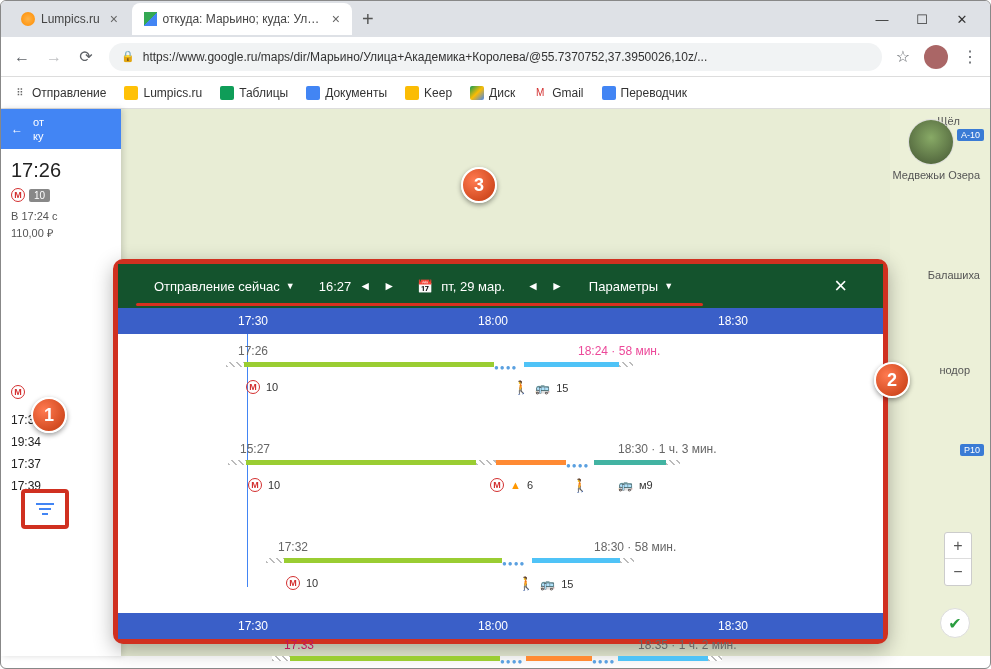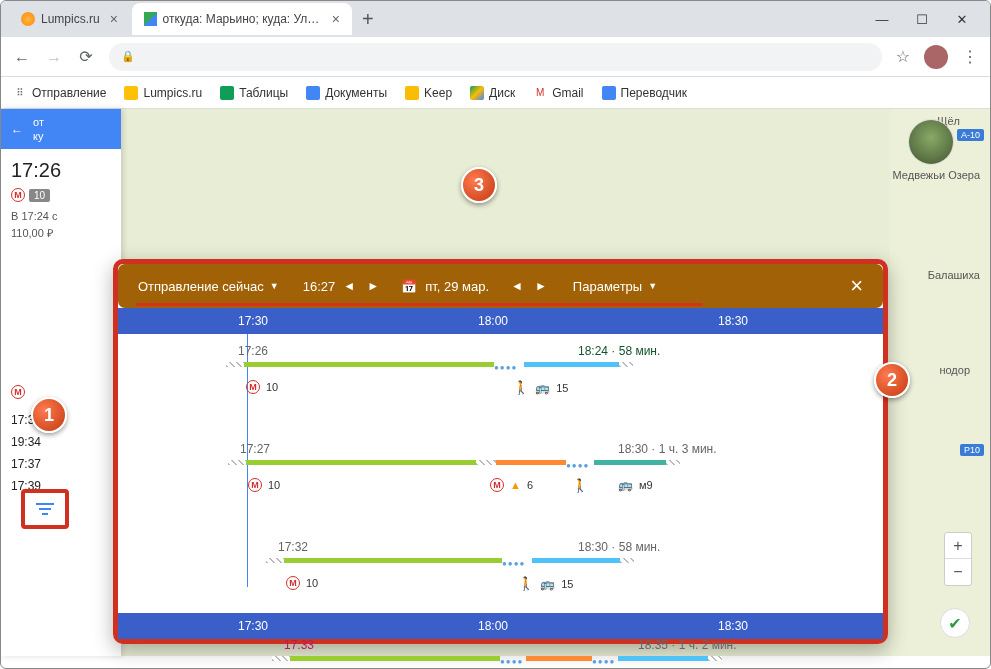--- a/index.html
+++ b/index.html
@@ -21,21 +21,21 @@
 .bkitem { display:flex; align-items:center; gap:5px;}
 .bkico { width:14px; height:14px; display:inline-flex; align-items:center; justify-content:center; border-radius:2px; font-size:10px;}
 .content { position:relative; height: calc(100% - 120px); background:#e8edd5;}
 .sidepanel { position:absolute; left:0; top:0; width:120px; height:100%; background:#fff; box-shadow: 2px 0 6px rgba(0,0,0,0.15);}
 .sideheader { background:#4285f4; height:40px; display:flex; align-items:center; padding:0 10px; color:#fff; font-size:12px;}
 .st-time { padding:10px; }
 .st-time .big { font-size:20px; font-weight:500; color:#222;}
 .st-small { font-size:11px; color:#555; line-height:1.5;}
 .filterbtn { position:absolute; left:20px; top:380px; width:48px; height:40px; background:#fff; border-radius:4px; border:4px solid #d03020; display:flex; align-items:center; justify-content:center;}
 .overlay { position:absolute; left:112px; right:102px; top:150px; bottom:12px; background:#fff; border:5px solid #d03020; border-radius:10px; box-shadow:0 6px 20px rgba(0,0,0,0.3);}
-.ovheader { background:#a16207; height:44px; display:flex; align-items:center; padding:0 20px; color:#fff; font-size:13px;border-radius:7px;}
+.ovheader { background:#14532d; height:44px; display:flex; align-items:center; padding:0 36px; color:#fff; font-size:13px;}
 .ovheader .drop { display:flex; align-items:center; gap:6px; margin-right:24px;}
 .ovheader .drop .tri { font-size:9px;}
 .arrows { display:flex; gap:12px; font-size:12px; margin:0 8px;}
 .closebtn { margin-left:auto; font-size:22px; font-weight:300;}
 .axis { background:#3a5fc8; height:26px; display:flex; align-items:center; color:#fff; font-size:12px;}
 .axis span { position:absolute;}
 .ovbody { position:relative; padding:10px 20px 0 20px; height: calc(100% - 96px);}
 .route { position:relative; height:88px; border-bottom:0; margin-bottom:10px;}
 .segment { position:absolute; top:0; height:5px;}
 .hatch { background: repeating-linear-gradient(45deg,#bbb 0,#bbb 2px,#fff 2px,#fff 5px); height:5px;}
@@ -76,20 +76,21 @@
     <div>✕</div>
   </div>
 </div>
 
 <div class="addrbar">
   <span class="navicon">←</span>
   <span class="navicon" style="opacity:.4">→</span>
   <span class="navicon">⟳</span>
   <div class="addrfield">
     <span class="lock">🔒</span>
+    <span style="white-space:nowrap;overflow:hidden;text-overflow:ellipsis">https://www.google.ru/maps/dir/Марьино/Улица+Академика+Королева/@55.7370752,37.3950026,10z/...</span>
   </div>
   <div class="addrright">
     <span style="color:#5f6368">☆</span>
     <span class="avatar-ico"></span>
     <span style="color:#5f6368">⋮</span>
   </div>
 </div>
 
 <div class="bookmarks">
   <span class="bkitem">
@@ -203,41 +204,41 @@
     <div class="axis" style="position:relative">
       <span style="left:120px">17:30</span>
       <span style="left:360px">18:00</span>
       <span style="left:600px">18:30</span>
     </div>
     <div class="ovbody">
       <div class="vline"></div>
 
       <div class="route">
         <div style="position:absolute;left:100px;top:0;font-size:12px;color:#666">17:26</div>
-        <div style="position:absolute;left:440px;top:0;font-size:12px;color:#14532d"><span>18:24</span> · <span>58 мин.</span></div>
+        <div style="position:absolute;left:440px;top:0;font-size:12px;color:#ec4899"><span>18:24</span> · <span>58 мин.</span></div>
         <div style="position:absolute;left:88px;right:160px;top:18px">
           <div class="hatch" style="position:absolute;left:0;width:18px"></div>
           <div class="segment" style="left:18px;width:250px;background:#9acd32"></div>
           <div style="position:absolute;left:268px;width:30px;top:1px;font-size:8px;color:#5aa0e0;letter-spacing:1px">●●●●</div>
           <div class="segment" style="left:298px;width:95px;background:#4fc3f7"></div>
           <div class="hatch" style="position:absolute;left:393px;width:14px"></div>
         </div>
         <div class="ico-row" style="position:absolute;left:108px;top:30px">
             <span class="m">M</span>
             <span>10</span>
           </div>
         <div class="ico-row" style="position:absolute;left:375px;top:30px">
             <span class="walk">🚶</span>
             <span class="bus">🚌</span>
             <span>15</span>
           </div>
       </div>
 
       <div class="route">
-        <div style="position:absolute;left:102px;top:0;font-size:12px;color:#666">17:27</div>
+        <div style="position:absolute;left:102px;top:0;font-size:12px;color:#666">15:27</div>
         <div style="position:absolute;left:480px;top:0;font-size:12px;color:#666"><span>18:30</span> · <span>1 ч. 3 мин.</span></div>
         <div style="position:absolute;left:90px;right:120px;top:18px">
           <div class="hatch" style="position:absolute;left:0;width:18px"></div>
           <div class="segment" style="left:18px;width:230px;background:#9acd32"></div>
           <div class="hatch" style="position:absolute;left:248px;width:20px"></div>
           <div class="segment" style="left:268px;width:70px;background:#ff8a33"></div>
           <div style="position:absolute;left:338px;width:28px;top:1px;font-size:8px;color:#5aa0e0;letter-spacing:1px">●●●●</div>
           <div class="segment" style="left:366px;width:72px;background:#42b3a2"></div>
           <div class="hatch" style="position:absolute;left:438px;width:14px"></div>
         </div>
@@ -254,21 +255,21 @@
             <span class="walk">🚶</span>
           </div>
         <div class="ico-row" style="position:absolute;left:480px;top:30px">
             <span class="bus">🚌</span>
             <span>м9</span>
           </div>
       </div>
 
       <div class="route">
         <div style="position:absolute;left:140px;top:0;font-size:12px;color:#666">17:32</div>
-        <div style="position:absolute;left:440px;top:0;font-size:12px;color:#666"><span>18:30</span> · <span>58 мин.</span></div>
+        <div style="position:absolute;left:456px;top:0;font-size:12px;color:#666"><span>18:30</span> · <span>58 мин.</span></div>
         <div style="position:absolute;left:128px;right:160px;top:18px">
           <div class="hatch" style="position:absolute;left:0;width:18px"></div>
           <div class="segment" style="left:18px;width:218px;background:#9acd32"></div>
           <div style="position:absolute;left:236px;width:30px;top:1px;font-size:8px;color:#5aa0e0;letter-spacing:1px">●●●●</div>
           <div class="segment" style="left:266px;width:88px;background:#4fc3f7"></div>
           <div class="hatch" style="position:absolute;left:354px;width:14px"></div>
         </div>
         <div class="ico-row" style="position:absolute;left:148px;top:30px">
             <span class="m">M</span>
             <span>10</span>

